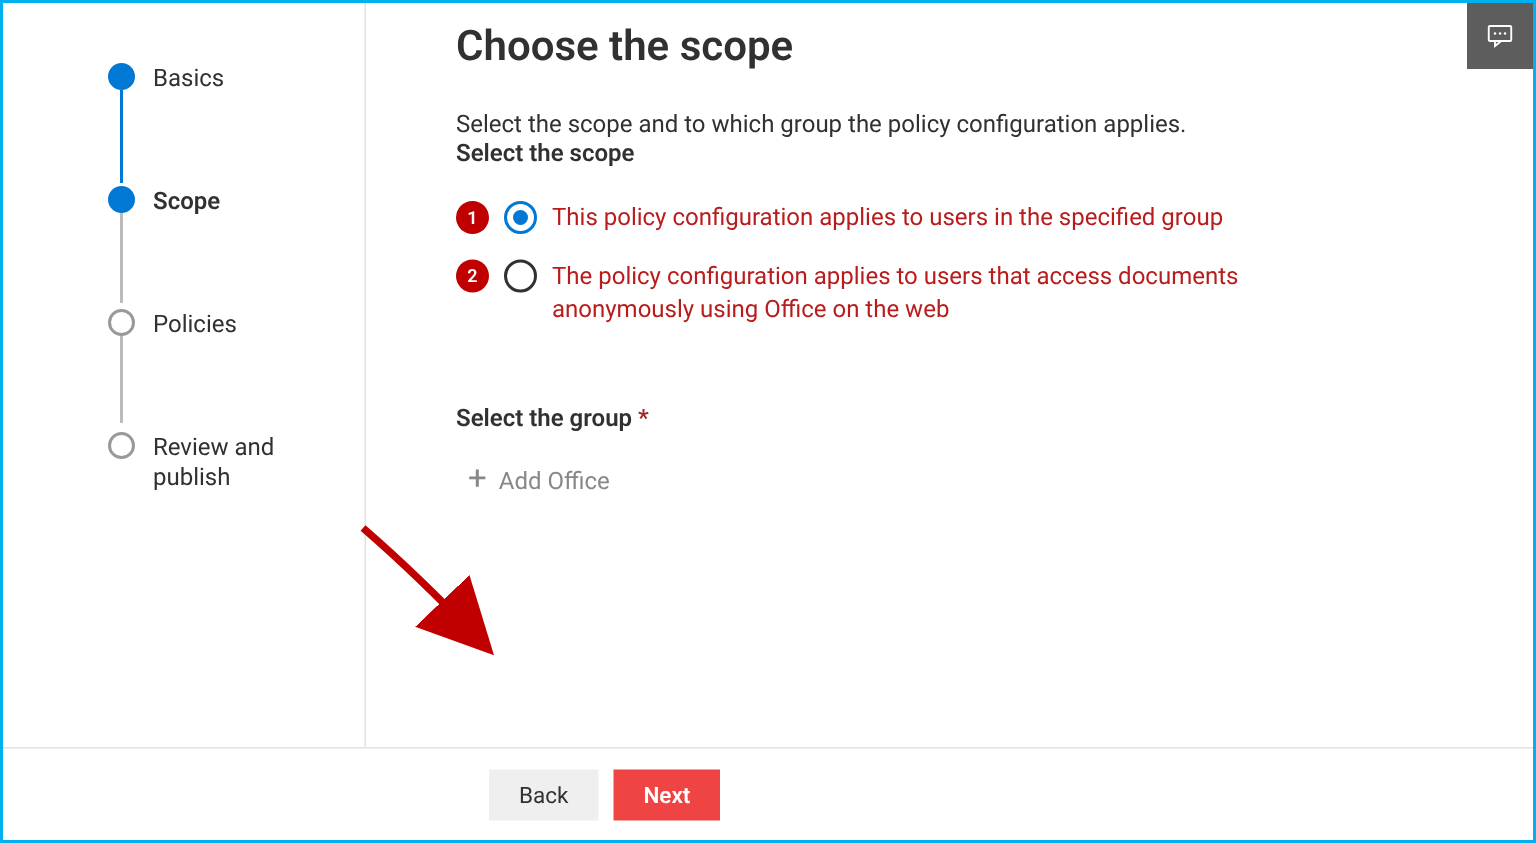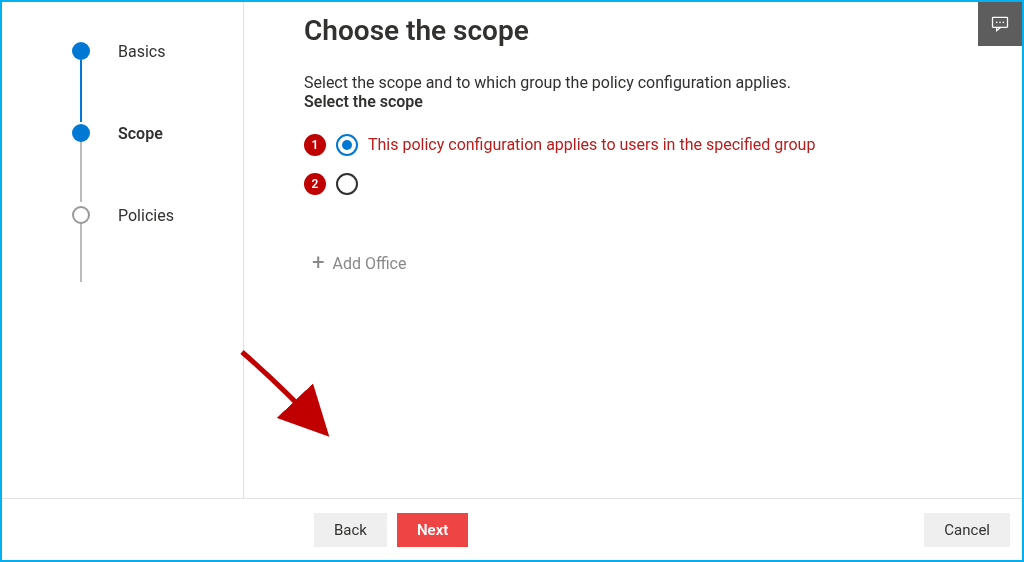--- a/index.html
+++ b/index.html
@@ -23,21 +23,21 @@
     
     .wizard-steps {
       width: 242px;
       padding: 40px 0 0 70px;
       border-right: 1px solid #e1e1e1;
       position: relative;
     }
     .step {
       display: flex;
       align-items: flex-start;
-      gap: 28px;
+      gap: 12px;
       position: relative;
     }
     .step-indicator {
       width: 18px;
       height: 18px;
       border-radius: 50%;
       flex-shrink: 0;
       position: relative;
       z-index: 2;
       background: #fff;
@@ -164,21 +164,21 @@
     }
 
     
     .footer {
       position: absolute;
       bottom: 0;
       left: 0;
       right: 0;
       height: 62px;
       border-top: 1px solid #e1e1e1;
-      padding: 12px 12px;
+      padding: 12px 24px;
       display: flex;
       align-items: center;
     }
     .footer-left {
       margin-left: 300px;
       display: flex;
       gap: 10px;
     }
     .btn {
       height: 34px;
@@ -241,56 +241,61 @@
     <div class="step step-2">
       <div class="step-indicator filled"></div>
       <div class="step-label bold">Scope</div>
     </div>
 
     <div class="step step-3">
       <div class="step-indicator hollow"></div>
       <div class="step-label">Policies</div>
     </div>
 
+    <div class="step step-4">
+      <div class="step-indicator hollow"></div>
+      <div class="step-label">Review and publish</div>
+    </div>
   </div>
 
   <div class="content">
     <h1 class="page-title">Choose the scope</h1>
     <p class="page-desc">Select the scope and to which group the policy configuration applies.</p>
 
     <div class="section-label">Select the scope</div>
 
     <div class="radio-row">
       <div class="num-badge">1</div>
       <div class="radio-circle selected"></div>
       <div class="radio-text">This policy configuration applies to users in the specified group</div>
     </div>
 
     <div class="radio-row">
       <div class="num-badge">2</div>
       <div class="radio-circle unselected"></div>
+      <div class="radio-text">The policy configuration applies to users that access documents anonymously using Office on the web</div>
     </div>
 
     <div style="height:36px"></div>
 
+    <div class="section-label">
+      <span>Select the group</span><span class="req-asterisk">*</span>
+    </div>
 
     <div class="add-group-btn">
       <span class="plus-icon">+</span>
       <span>Add Office</span>
     </div>
   </div>
 </div>
 
 <div class="footer">
   <div class="footer-left">
     <button class="btn btn-secondary">Back</button>
     <button class="btn btn-primary">Next</button>
-  </div>
-  <div class="footer-right">
-    <button class="btn btn-secondary">Cancel</button>
   </div>
 </div>
 
 <div class="feedback-tile">
   <svg viewBox="0 0 24 24">
     <rect x="3" y="4" width="18" height="12" rx="1" fill="none" stroke="#fff" stroke-width="1.5"></rect>
     <path d="M8 16 L8 20 L13 16" fill="none" stroke="#fff" stroke-width="1.5"></path>
     <circle cx="8" cy="10" r="1" fill="#fff"></circle>
     <circle cx="12" cy="10" r="1" fill="#fff"></circle>
     <circle cx="16" cy="10" r="1" fill="#fff"></circle>

